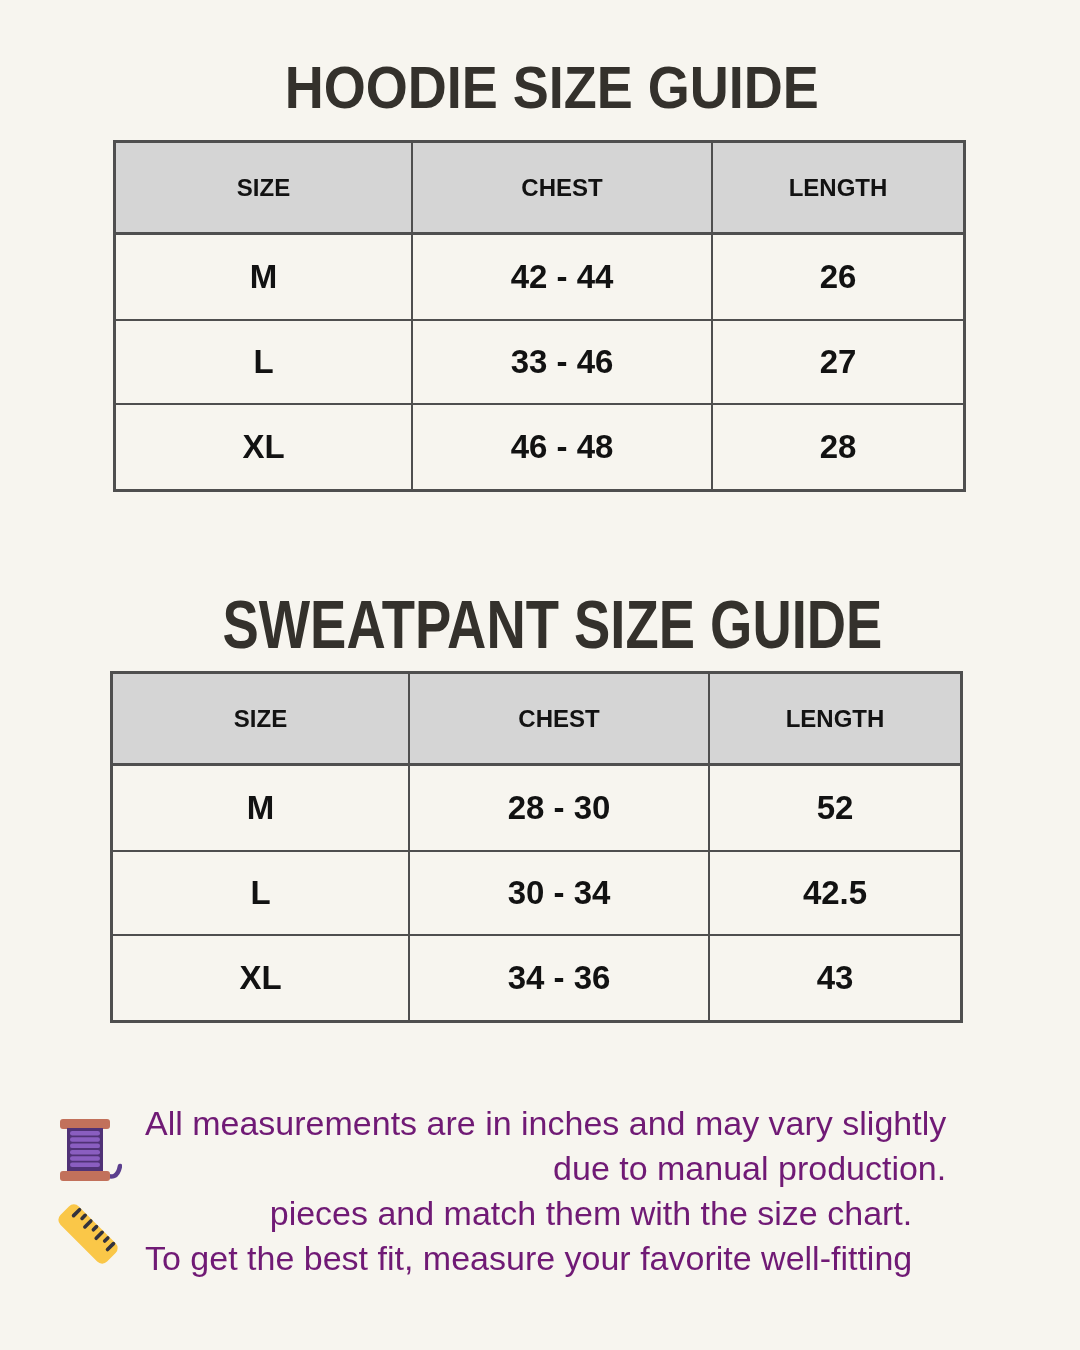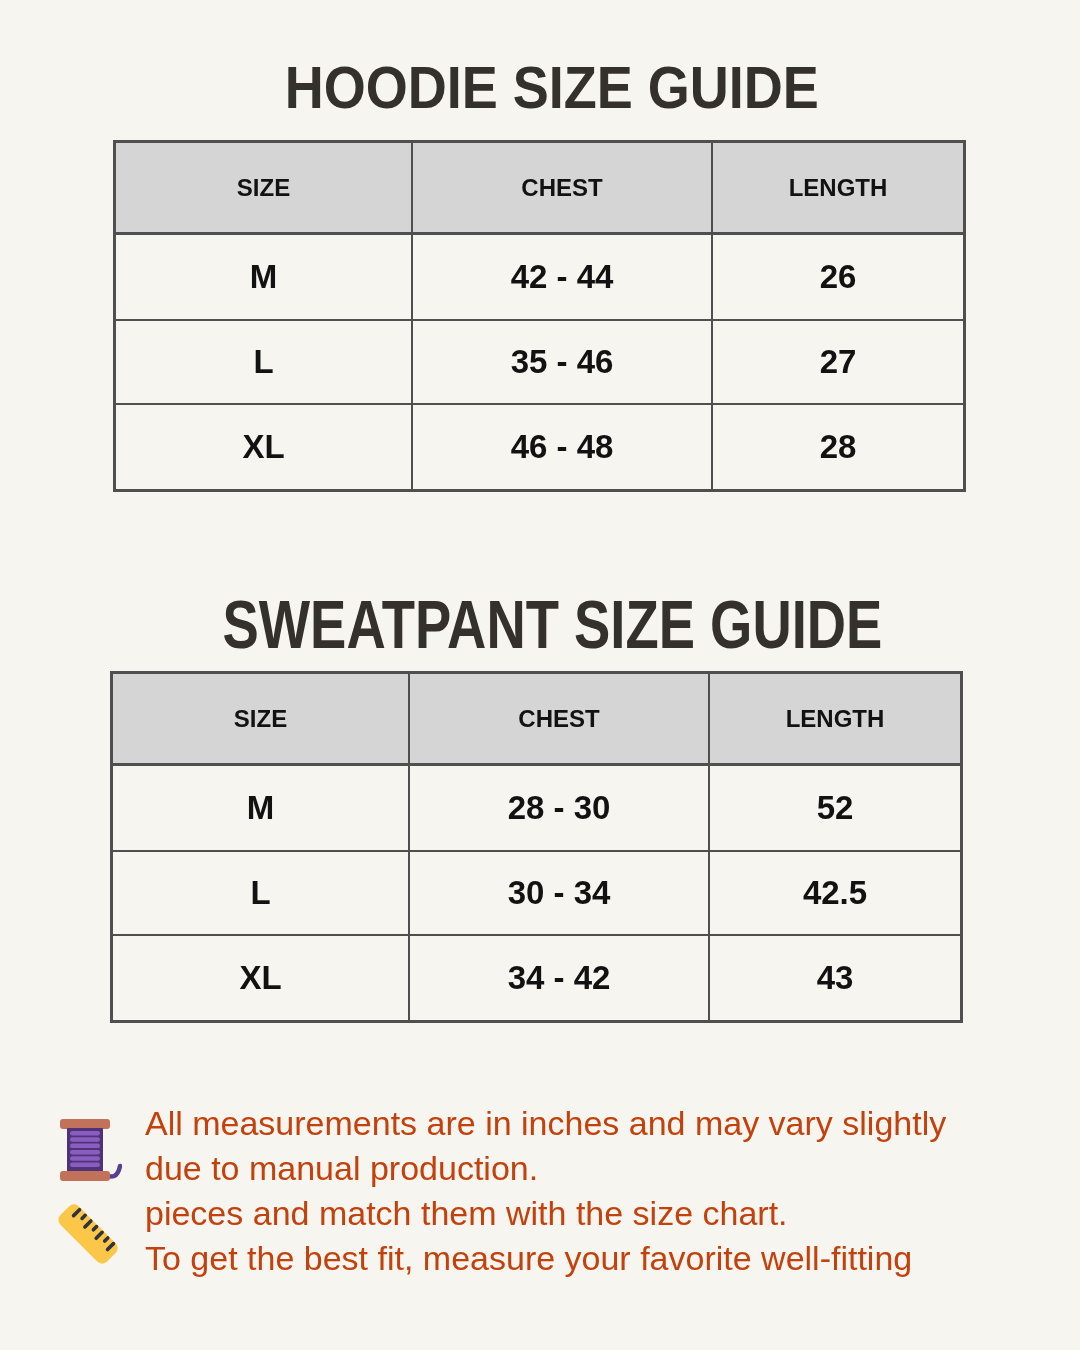--- a/index.html
+++ b/index.html
@@ -49,21 +49,22 @@
     height:89px;
     font-size:24px;
     border-bottom-width:3px;
   }
   .size-table td{font-size:33px;}
 
   
   .note-text{
     position:absolute;left:145px;
     font-size:34px;line-height:45px;
-    color:#c2410c;
+    color:#701a75;
+    text-align:right;
   }
   .note-text .note-line{display:block;white-space:nowrap;}
   .note1-text{top:1101px;}
   .note2-text{top:1191px;}
   .note-icon{position:absolute;}
   .spool-icon{left:58px;top:1118px;width:64px;height:66px;}
   .ruler-icon{left:50px;top:1196px;width:76px;height:76px;}
 </style>
 </head>
 <body>
@@ -88,21 +89,21 @@
       </tr>
     </thead>
     <tbody>
       <tr>
         <td>M</td>
         <td>42 - 44</td>
         <td>26</td>
       </tr>
       <tr>
         <td>L</td>
-        <td>35 - 46</td>
+        <td>33 - 46</td>
         <td>27</td>
       </tr>
       <tr>
         <td>XL</td>
         <td>46 - 48</td>
         <td>28</td>
       </tr>
     </tbody>
   </table>
 
@@ -129,21 +130,21 @@
         <td>28 - 30</td>
         <td>52</td>
       </tr>
       <tr>
         <td>L</td>
         <td>30 - 34</td>
         <td>42.5</td>
       </tr>
       <tr>
         <td>XL</td>
-        <td>34 - 42</td>
+        <td>34 - 36</td>
         <td>43</td>
       </tr>
     </tbody>
   </table>
 
   <span class="note-icon spool-icon">
     <svg width="64" height="66" viewBox="0 0 64 66" xmlns="http://www.w3.org/2000/svg">
       <rect x="2" y="1" width="50" height="10" rx="3" fill="#c2715b"></rect>
       <rect x="9" y="10" width="36" height="44" fill="#503276"></rect>
       <rect x="12" y="13" width="30" height="4.5" rx="2.2" fill="#8a5ec0"></rect>

